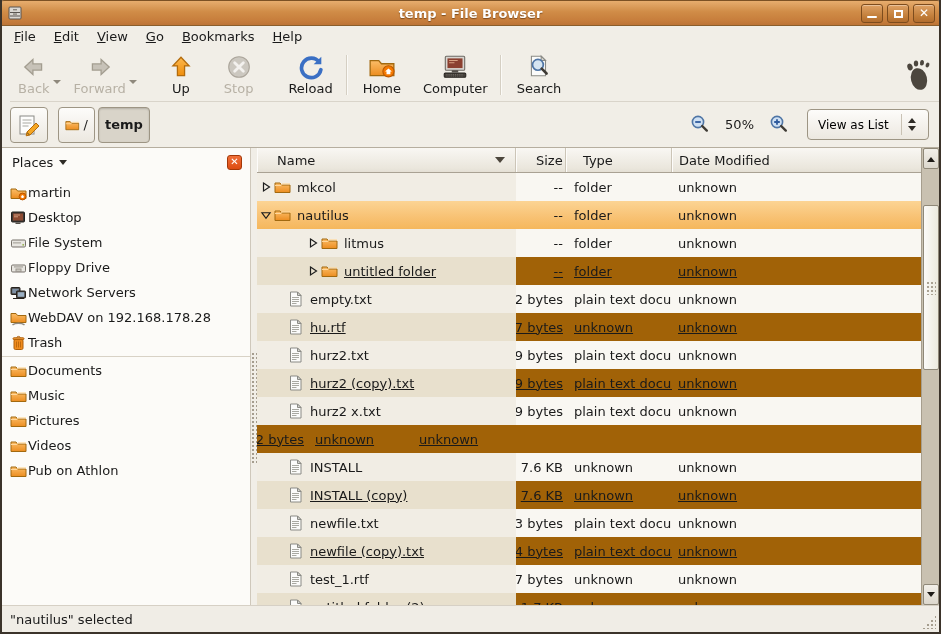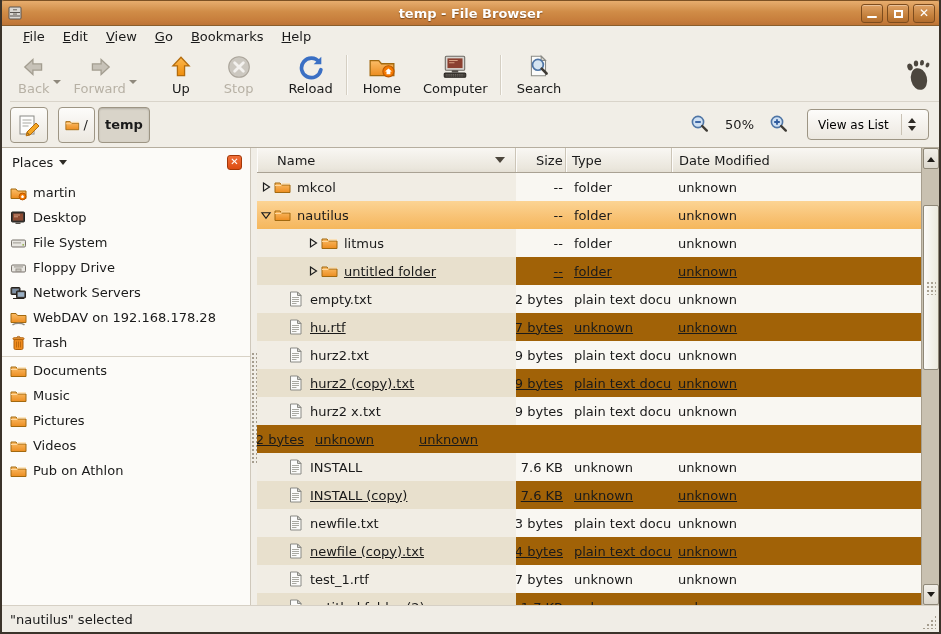--- a/index.html
+++ b/index.html
@@ -14,21 +14,21 @@
   .app-icon{margin-left:7px;display:inline-flex;}
   .title{position:absolute;left:0;right:0;text-align:center;color:#fff;font-weight:bold;
     text-shadow:0 1px 1px rgba(60,30,0,.55);font-size:13px;}
   .winbtns{position:absolute;right:6px;top:3px;display:flex;gap:4px;}
   .wbtn{width:22px;height:19px;border:1px solid #7d4c1d;border-radius:3px;position:relative;
     background:linear-gradient(#dfa265,#c07c38 70%,#b26d2e);box-shadow:inset 0 1px 0 rgba(255,255,255,.35);}
   .glyph-min{position:absolute;left:5px;bottom:4px;width:10px;height:2px;background:#fff;border-radius:1px;}
   .glyph-max{position:absolute;left:6px;top:5px;width:9px;height:8px;border:2px solid #fff;}
   .glyph-close::before{content:"✕";position:absolute;left:0;right:0;top:1px;text-align:center;color:#fff;font-size:12px;font-weight:bold;}
   
-  .menubar{position:absolute;left:0;top:26px;width:100%;height:22px;background:#f1eee7;padding-left:12px;}
+  .menubar{position:absolute;left:0;top:26px;width:100%;height:22px;background:#f1eee7;padding-left:3px;}
   .m-item{display:inline-block;padding:3px 9px 0 9px;height:22px;cursor:default;}
   .m-item::first-letter{text-decoration:underline;}
   
   .toolbar{position:absolute;left:8px;top:48px;width:100%;height:54px;background:#f1eee7;
     border-bottom:1px solid #d9d4ca;display:flex;align-items:center;padding-left:8px;}
   .tbtn{display:flex;flex-direction:column;align-items:center;justify-content:center;height:50px;border-radius:3px;}
   .tbtn .tlabel{font-size:13px;margin-top:1px;white-space:nowrap;}
   .tbtn.disabled .tlabel{color:#b7b1a5;}
   .chev{width:14px;height:50px;display:flex;align-items:center;justify-content:center;}
   .chev i{width:0;height:0;border:4px solid transparent;border-top-color:#8f897d;margin-top:18px;}
@@ -59,31 +59,31 @@
   .main{position:absolute;left:0;top:148px;width:937px;height:457px;display:flex;justify-content:center;}
   
   .sidebar{width:249px;height:100%;background:#fcfbf8;border-right:1px solid #cfc8bb;overflow:hidden;}
   .sb-head{height:28px;display:flex;align-items:center;padding:0 8px 0 10px;}
   .sb-caret{width:0;height:0;border:4px solid transparent;border-top:5px solid #2e2b26;margin:4px 0 0 6px;}
   .sb-close{margin-left:auto;width:15px;height:15px;background:linear-gradient(#f07039,#dd4c12);
     border:1px solid #a33708;border-radius:3px;position:relative;}
   .sb-close::before{content:"✕";position:absolute;left:0;right:0;top:0px;text-align:center;
     color:#fff;font-size:10px;font-weight:bold;}
   .sb-list{padding-top:4px;}
-  .sb-item{height:25px;display:flex;align-items:center;padding-left:8px;gap:6px;white-space:nowrap;}
+  .sb-item{height:25px;display:flex;align-items:center;padding-left:8px;gap:1px;white-space:nowrap;}
   .sb-sep{height:1px;background:#d8d2c6;margin:1px 0;}
   
   .listview{width:664px;height:100%;overflow:hidden;background:#f9f7f2;}
   .lv-head{height:25px;display:flex;background:linear-gradient(#f9f7f3,#eae6dc 85%,#e4dfd4);
     border-bottom:1px solid #a9a193;}
   .hcell{display:flex;align-items:center;padding-left:20px;border-right:1px solid #ccc5b7;
     box-shadow:inset 1px 0 0 #fdfcfa;white-space:nowrap;}
   .hcell.h-name{width:259px;position:relative;}
   .hcell.h-size{width:50px;}
-  .hcell.h-type{width:106px;padding-left:6px;}
+  .hcell.h-type{width:106px;padding-left:17px;}
   .hcell.h-date{flex:1;padding-left:7px;border-right:none;}
   .sortarrow{position:absolute;right:10px;top:9px;width:0;height:0;border:5px solid transparent;
     border-top:6px solid #4c463c;}
   .lv-rows{height:432px;overflow:hidden;}
   .row{height:28px;display:flex;align-items:center;}
   .row .c{height:100%;display:flex;align-items:center;overflow:hidden;white-space:nowrap;}
   .c.name{width:259px;}
   .c.size{width:50px;justify-content:flex-end;padding-right:3px;}
   .c.type{width:106px;padding-left:8px;}
   .c.date{flex:1;padding-left:6px;}

